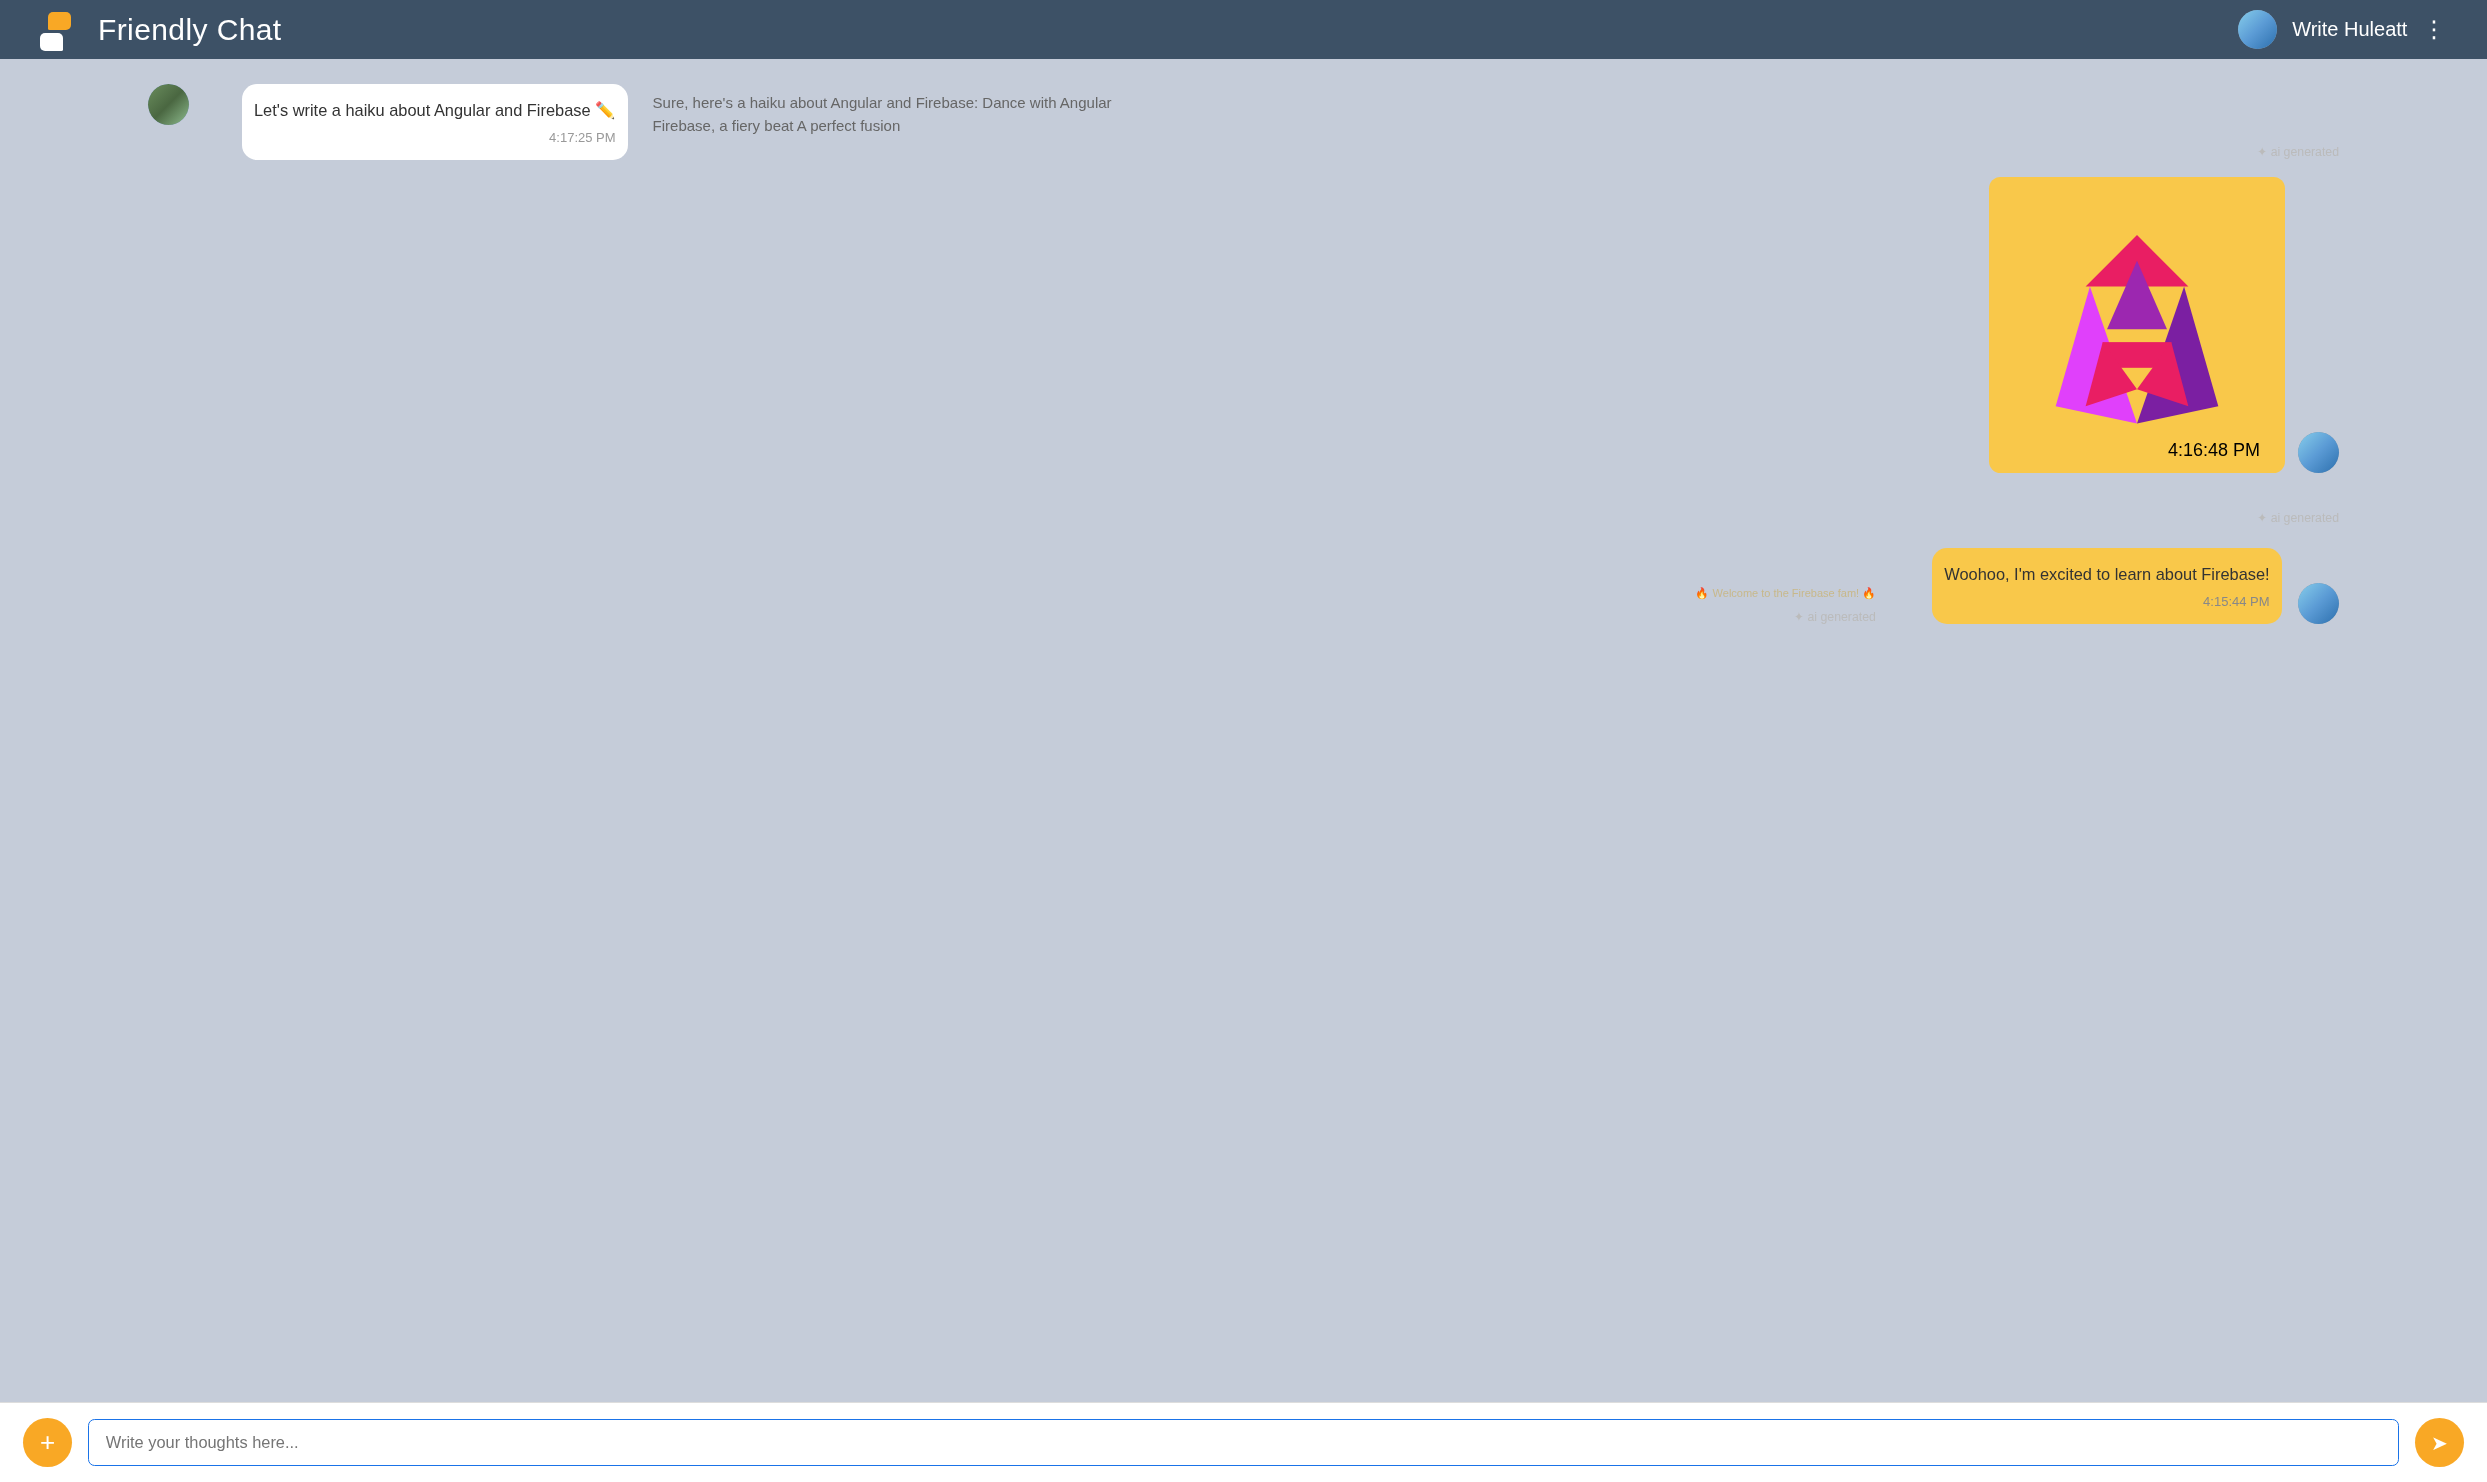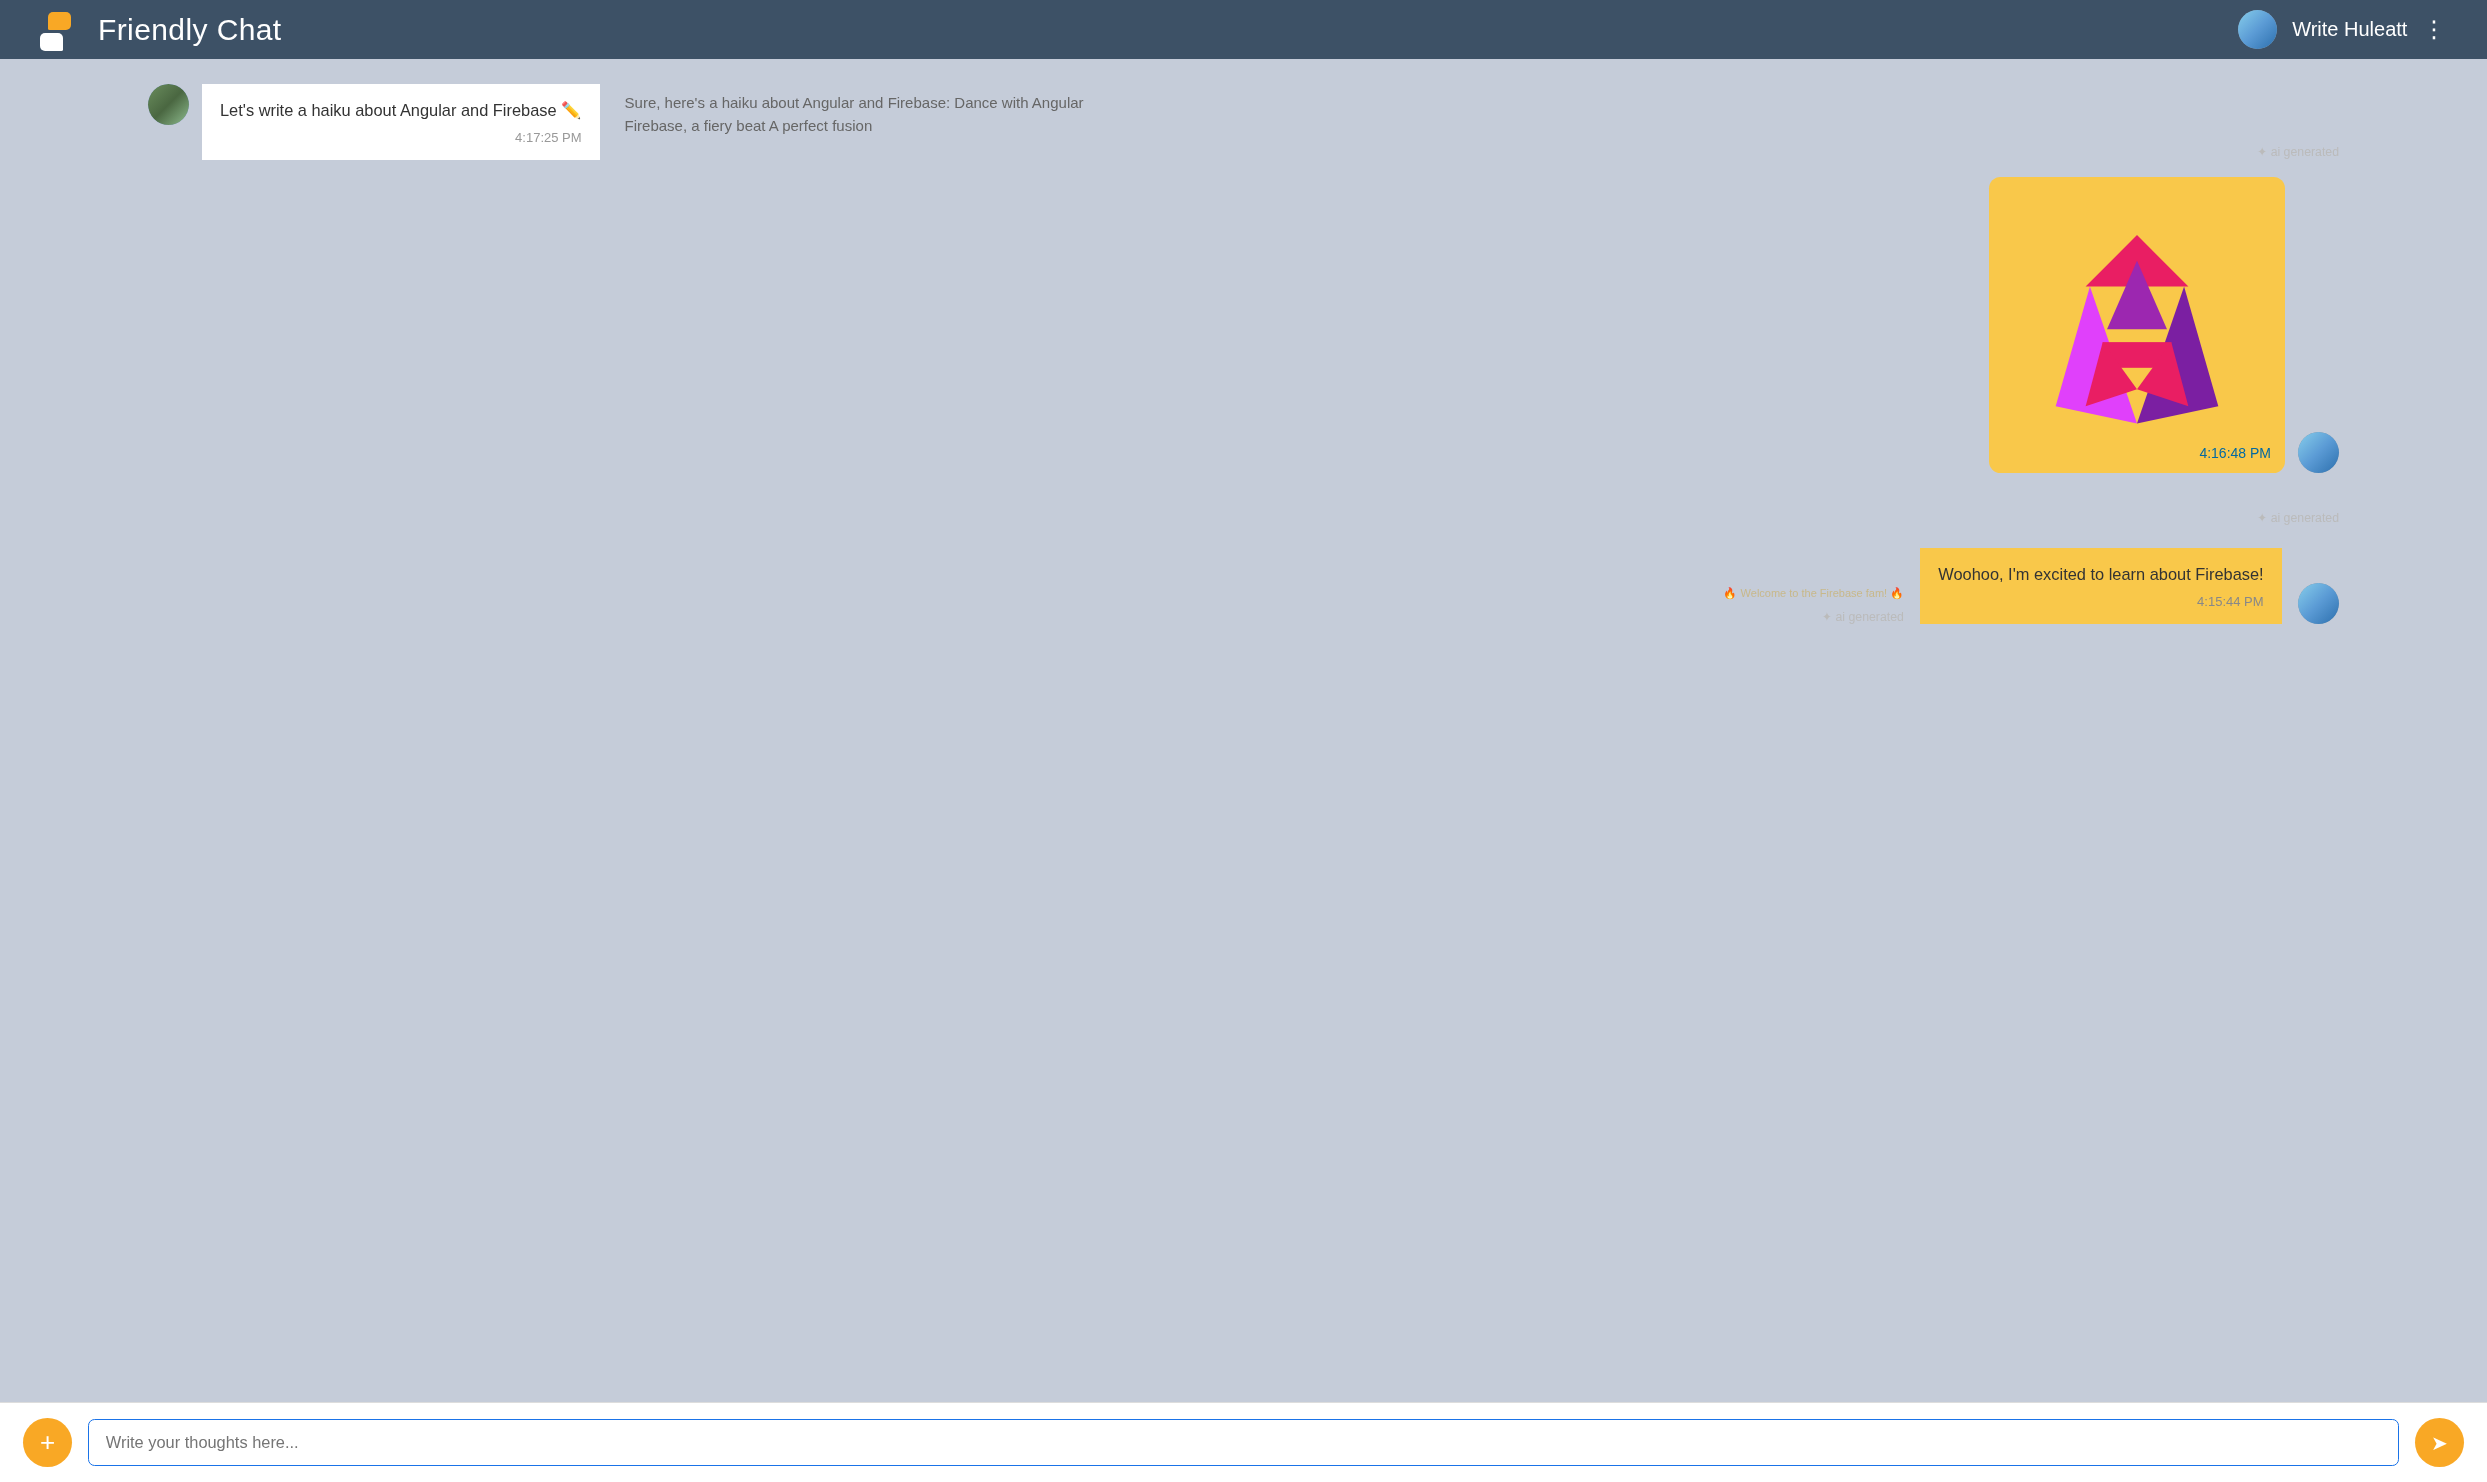--- a/index.html
+++ b/index.html
@@ -83,23 +83,24 @@
       flex-shrink: 0;
       overflow: hidden;
       display: flex;
       align-items: center;
       justify-content: center;
     }
 
     
     .bubble {
       max-width: 427px;
-      padding: 15px 18px;
-      border-radius: 0;
+      padding: 15px 12px;
+      border-radius: 15px;
       position: relative;
+      margin-left: 40px;
     }
     .bubble.white {
       background: white;
       color: #333;
     }
     .bubble.yellow {
       background: #f9c84a;
       color: #333;
     }
     .bubble-text {
@@ -143,23 +144,23 @@
       justify-content: center;
       position: relative;
     }
     .angular-logo {
       width: 214px;
       height: 214px;
     }
     .image-time {
       position: absolute;
       bottom: 11.5px;
-      right: 14px;
-      font-size: 14px;
-      color: #0369a1;
+      right: 25px;
+      font-size: 18px;
+      color: #000000;
     }
 
     
     .input-bar {
       background: white;
       padding: 15px 23px;
       display: flex;
       align-items: center;
       gap: 16.4px;
       flex-shrink: 0;

